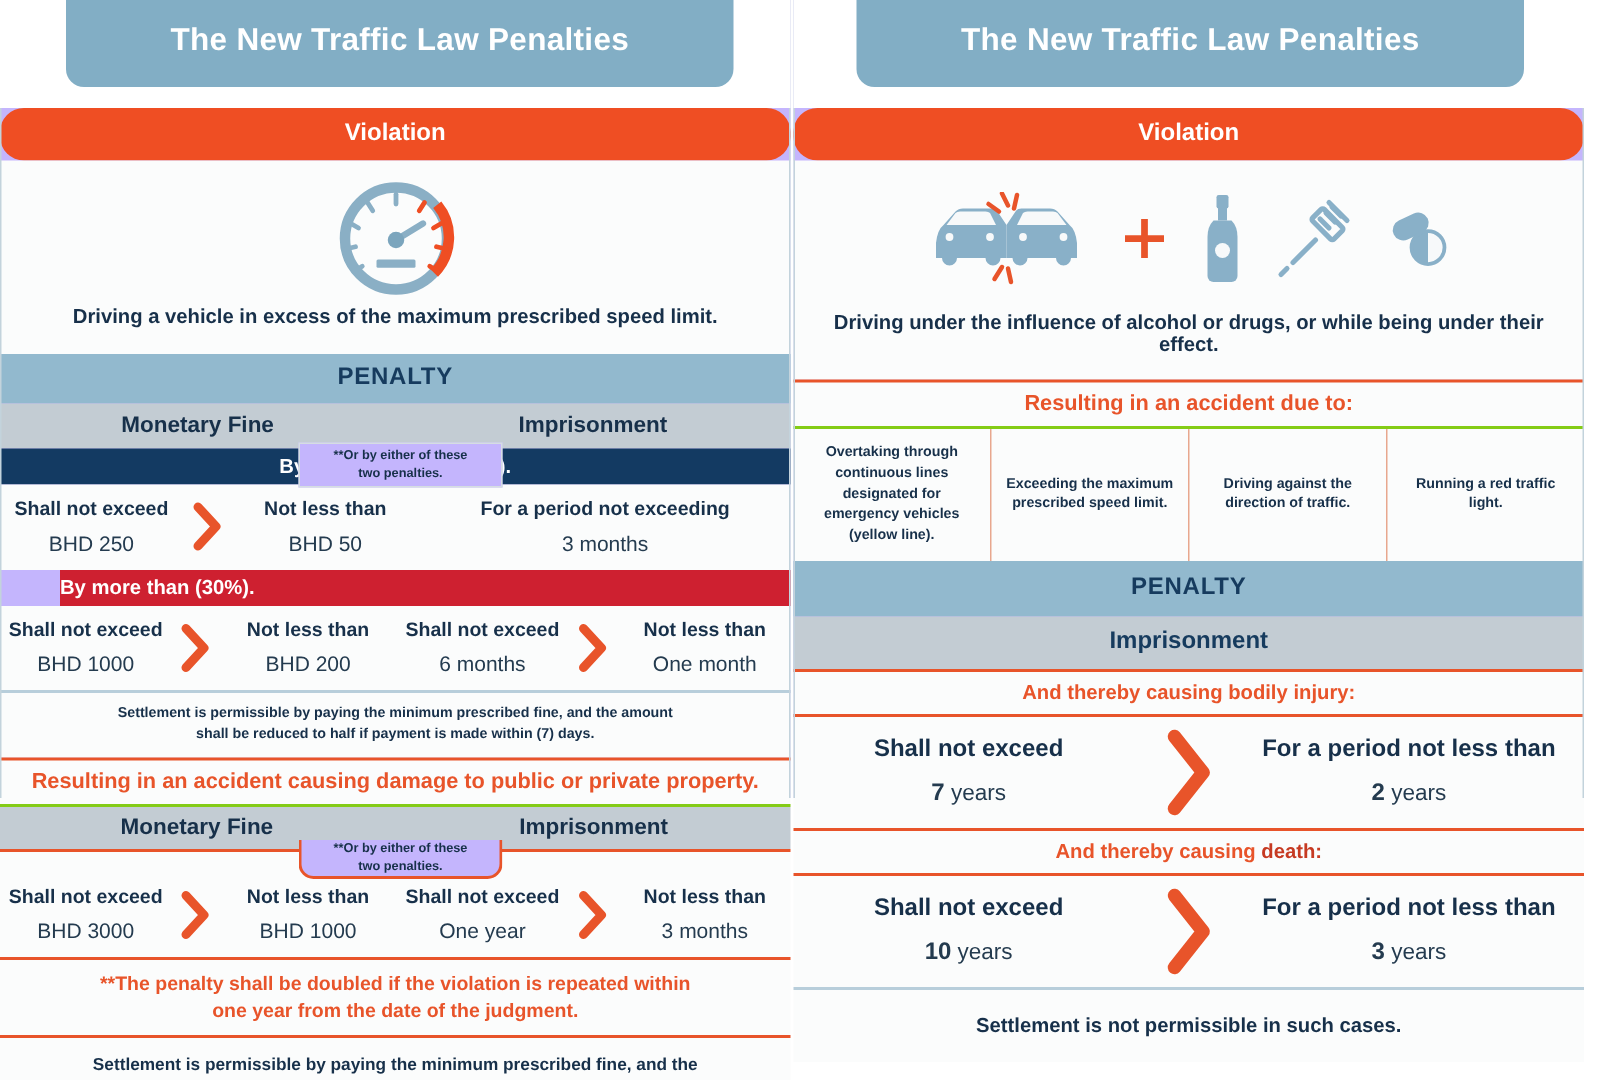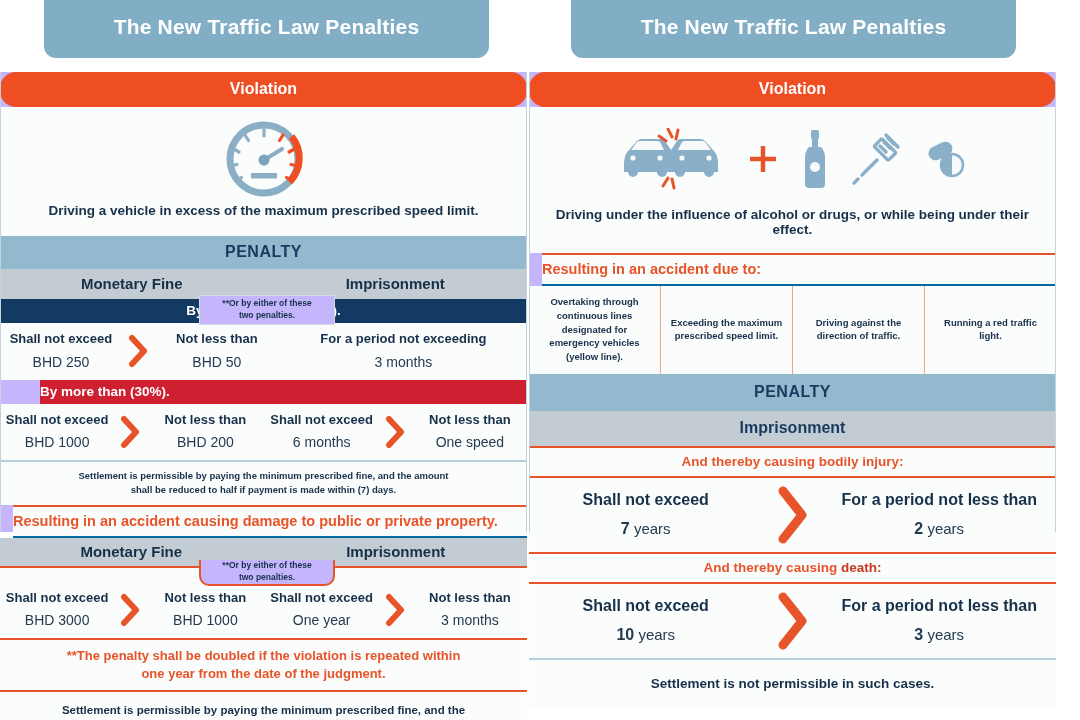--- a/index.html
+++ b/index.html
@@ -47,23 +47,23 @@
   }
   .bar-navy {
     background: #133a62; color: #ffffff; text-align: center;
     font-size: 13.5px; font-weight: 600; padding: 4px 0 5px;
   }
   .bar-red {
     background: #ce2030; color: #ffffff; text-align: left;
     font-size: 13.5px; font-weight: 600; padding: 4px 0 5px; margin-left: 40px;
   }
   .bar-orange-text {
-    color: #e8542a; font-size: 14.5px; font-weight: 700;
+    color: #e8542a; text-align: center; font-size: 14.5px; font-weight: 700;
     padding: 6px 0 7px; background: #fbfcfc;
-    border-top: 2px solid #e8542a; border-bottom: 2px solid #0369a1; margin-left: 13px;
+    border-top: 2px solid #e8542a; border-bottom: 2px solid #84cc16;
   }
   .note-small {
     text-align: center; color: #17304a; font-size: 9.5px; font-weight: 700;
     line-height: 1.45; padding: 7px 40px 8px; background: #fbfcfc;
   }
   .note-orange {
     text-align: center; color: #e8542a; font-size: 13px; font-weight: 700;
     line-height: 1.35; padding: 7px 30px 8px; background: #fbfcfc;
     border-top: 2px solid #e8542a; border-bottom: 2px solid #e8542a;
   }
@@ -233,21 +233,21 @@
         <span class="lbl">Shall not exceed</span>
         <span class="val">6 months</span>
       </div>
       <div class="chev">
         <svg width="22" height="34" viewBox="0 0 22 34">
             <path d="M4 4 L16 17 L4 30" fill="none" stroke="#e8542a" stroke-width="6" stroke-linecap="round" stroke-linejoin="round"></path>
           </svg>
       </div>
       <div class="cell">
         <span class="lbl">Not less than</span>
-        <span class="val">One speed</span>
+        <span class="val">One month</span>
       </div>
     </div>
 
     <div class="hsep-blue"></div>
     <div class="note-small">
       <div>Settlement is permissible by paying the minimum prescribed fine, and the amount</div>
       <div>shall be reduced to half if payment is made within (7) days.</div>
     </div>
 
     <div class="bar-orange-text">Resulting in an accident causing damage to public or private property.</div>

